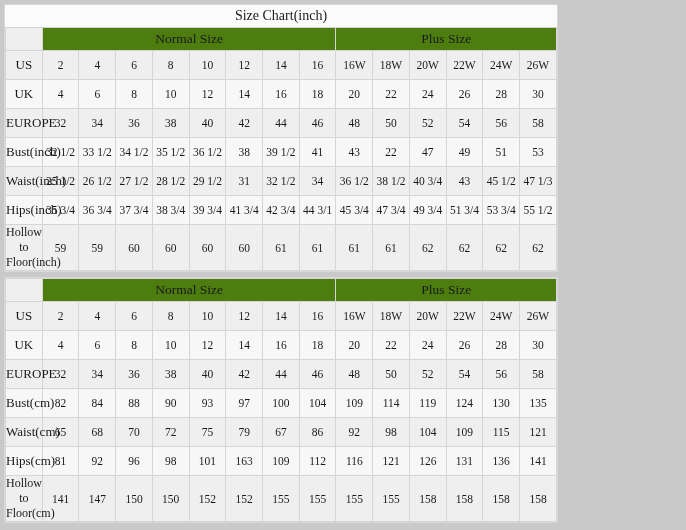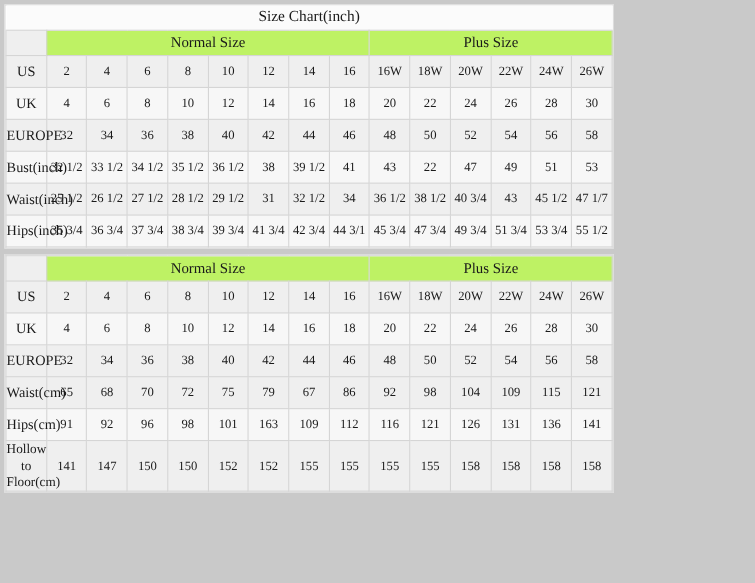--- a/index.html
+++ b/index.html
@@ -45,21 +45,21 @@
     font-size: 14px;
     height: 22px;
     background: #fbfbfb;
     border-top: none !important;
     border-left: none !important;
     border-right: none !important;
   }
   .group-cell {
     font-size: 13.5px;
     height: 22px;
-    background: #bef264;
+    background: #4d7c0f;
   }
   .rowlabel {
     font-size: 13px;
     background: #efefef;
     width: 138px;
   }
   .rowlabel.narrow {
     font-size: 12px;
   }
   .datacell {
@@ -173,39 +173,56 @@
           <td class="datacell">28 1/2</td>
           <td class="datacell">29 1/2</td>
           <td class="datacell">31</td>
           <td class="datacell">32 1/2</td>
           <td class="datacell">34</td>
           <td class="datacell">36 1/2</td>
           <td class="datacell">38 1/2</td>
           <td class="datacell">40 3/4</td>
           <td class="datacell">43</td>
           <td class="datacell">45 1/2</td>
-          <td class="datacell">47 1/7</td>
+          <td class="datacell">47 1/3</td>
         </tr>
         <tr class="r-even std">
           <td class="rowlabel">Hips(inch)</td>
           <td class="datacell">35 3/4</td>
           <td class="datacell">36 3/4</td>
           <td class="datacell">37 3/4</td>
           <td class="datacell">38 3/4</td>
           <td class="datacell">39 3/4</td>
           <td class="datacell">41 3/4</td>
           <td class="datacell">42 3/4</td>
           <td class="datacell">44 3/1</td>
           <td class="datacell">45 3/4</td>
           <td class="datacell">47 3/4</td>
           <td class="datacell">49 3/4</td>
           <td class="datacell">51 3/4</td>
           <td class="datacell">53 3/4</td>
           <td class="datacell">55 1/2</td>
         </tr>
+        <tr class="r-odd last">
+          <td class="rowlabel narrow">Hollow to Floor(inch)</td>
+          <td class="datacell">59</td>
+          <td class="datacell">59</td>
+          <td class="datacell">60</td>
+          <td class="datacell">60</td>
+          <td class="datacell">60</td>
+          <td class="datacell">60</td>
+          <td class="datacell">61</td>
+          <td class="datacell">61</td>
+          <td class="datacell">61</td>
+          <td class="datacell">61</td>
+          <td class="datacell">62</td>
+          <td class="datacell">62</td>
+          <td class="datacell">62</td>
+          <td class="datacell">62</td>
+        </tr>
       </tbody>
     </table>
   </div>
 
   <div class="chart">
     <table class="size-table">
       <tbody>
         <tr>
           <td class="corner"></td>
           <td class="group-cell" colspan="8">Normal Size</td>
@@ -255,40 +272,57 @@
           <td class="datacell">42</td>
           <td class="datacell">44</td>
           <td class="datacell">46</td>
           <td class="datacell">48</td>
           <td class="datacell">50</td>
           <td class="datacell">52</td>
           <td class="datacell">54</td>
           <td class="datacell">56</td>
           <td class="datacell">58</td>
         </tr>
+        <tr class="r-even std">
+          <td class="rowlabel">Bust(cm)</td>
+          <td class="datacell">82</td>
+          <td class="datacell">84</td>
+          <td class="datacell">88</td>
+          <td class="datacell">90</td>
+          <td class="datacell">93</td>
+          <td class="datacell">97</td>
+          <td class="datacell">100</td>
+          <td class="datacell">104</td>
+          <td class="datacell">109</td>
+          <td class="datacell">114</td>
+          <td class="datacell">119</td>
+          <td class="datacell">124</td>
+          <td class="datacell">130</td>
+          <td class="datacell">135</td>
+        </tr>
         <tr class="r-odd std">
           <td class="rowlabel">Waist(cm)</td>
           <td class="datacell">65</td>
           <td class="datacell">68</td>
           <td class="datacell">70</td>
           <td class="datacell">72</td>
           <td class="datacell">75</td>
           <td class="datacell">79</td>
           <td class="datacell">67</td>
           <td class="datacell">86</td>
           <td class="datacell">92</td>
           <td class="datacell">98</td>
           <td class="datacell">104</td>
           <td class="datacell">109</td>
           <td class="datacell">115</td>
           <td class="datacell">121</td>
         </tr>
         <tr class="r-even std">
           <td class="rowlabel">Hips(cm)</td>
-          <td class="datacell">91</td>
+          <td class="datacell">81</td>
           <td class="datacell">92</td>
           <td class="datacell">96</td>
           <td class="datacell">98</td>
           <td class="datacell">101</td>
           <td class="datacell">163</td>
           <td class="datacell">109</td>
           <td class="datacell">112</td>
           <td class="datacell">116</td>
           <td class="datacell">121</td>
           <td class="datacell">126</td>

